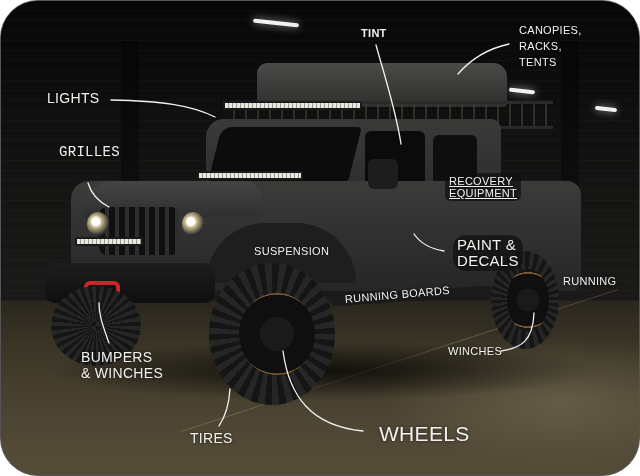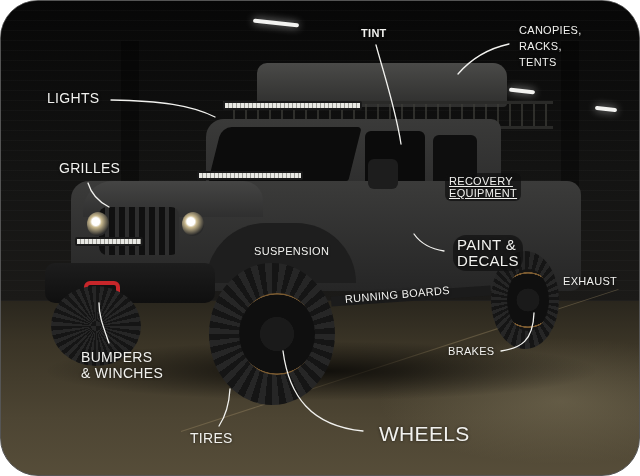--- a/index.html
+++ b/index.html
@@ -100,44 +100,44 @@
       <path d="M508 43 C485 48 470 58 457 73"></path>
       <path d="M98 302 C98 315 102 325 108 342"></path>
       <path d="M229 388 C228 405 224 416 218 425"></path>
       <path d="M282 350 C288 395 310 425 362 430"></path>
       <path d="M413 233 C420 243 430 248 443 250"></path>
       <path d="M500 350 C520 347 532 340 533 312"></path>
     </g>
   </svg>
 
   <div class="label md" style="left:46px; top:90px;">LIGHTS</div>
-  <div class="label md" style="left:58px; top:160px;">GRILLES</div>
+  <div class="label md" style="left:58px; top:144px;font-family:Liberation Mono, monospace;">GRILLES</div>
   <div class="label sm" style="left:360px; top:26px;font-weight:bold;">TINT</div>
 
   <div class="label sm" style="left:518px; top:21px; line-height:16px;">
     <div>CANOPIES,</div>
     <div>RACKS,</div>
     <div>TENTS</div>
   </div>
 
   <div class="label sm boxed" style="left:444px; top:172px; line-height:12px;text-decoration:underline;">
     <div>RECOVERY</div>
     <div>EQUIPMENT</div>
   </div>
 
   <div class="label sm" style="left:253px; top:244px;">SUSPENSION</div>
 
   <div class="label md boxed" style="left:452px; top:234px; line-height:16px; font-size:15px;border-radius:13px;">
     <div>PAINT &amp;</div>
     <div>DECALS</div>
   </div>
 
-  <div class="label sm" style="left:562px; top:274px;">EXHAUST</div>
+  <div class="label sm" style="left:562px; top:274px;">RUNNING</div>
   <div class="label sm" style="left:344px; top:292px; transform:rotate(-5deg); transform-origin:left center;">RUNNING BOARDS</div>
-  <div class="label sm" style="left:447px; top:344px;">BRAKES</div>
+  <div class="label sm" style="left:447px; top:344px;">WINCHES</div>
 
   <div class="label md" style="left:80px; top:348px; line-height:16px;">
     <div>BUMPERS</div>
     <div>&amp; WINCHES</div>
   </div>
 
   <div class="label md" style="left:189px; top:430px;">TIRES</div>
   <div class="label lg" style="left:378px; top:421px;">WHEELS</div>
 </div>
 

